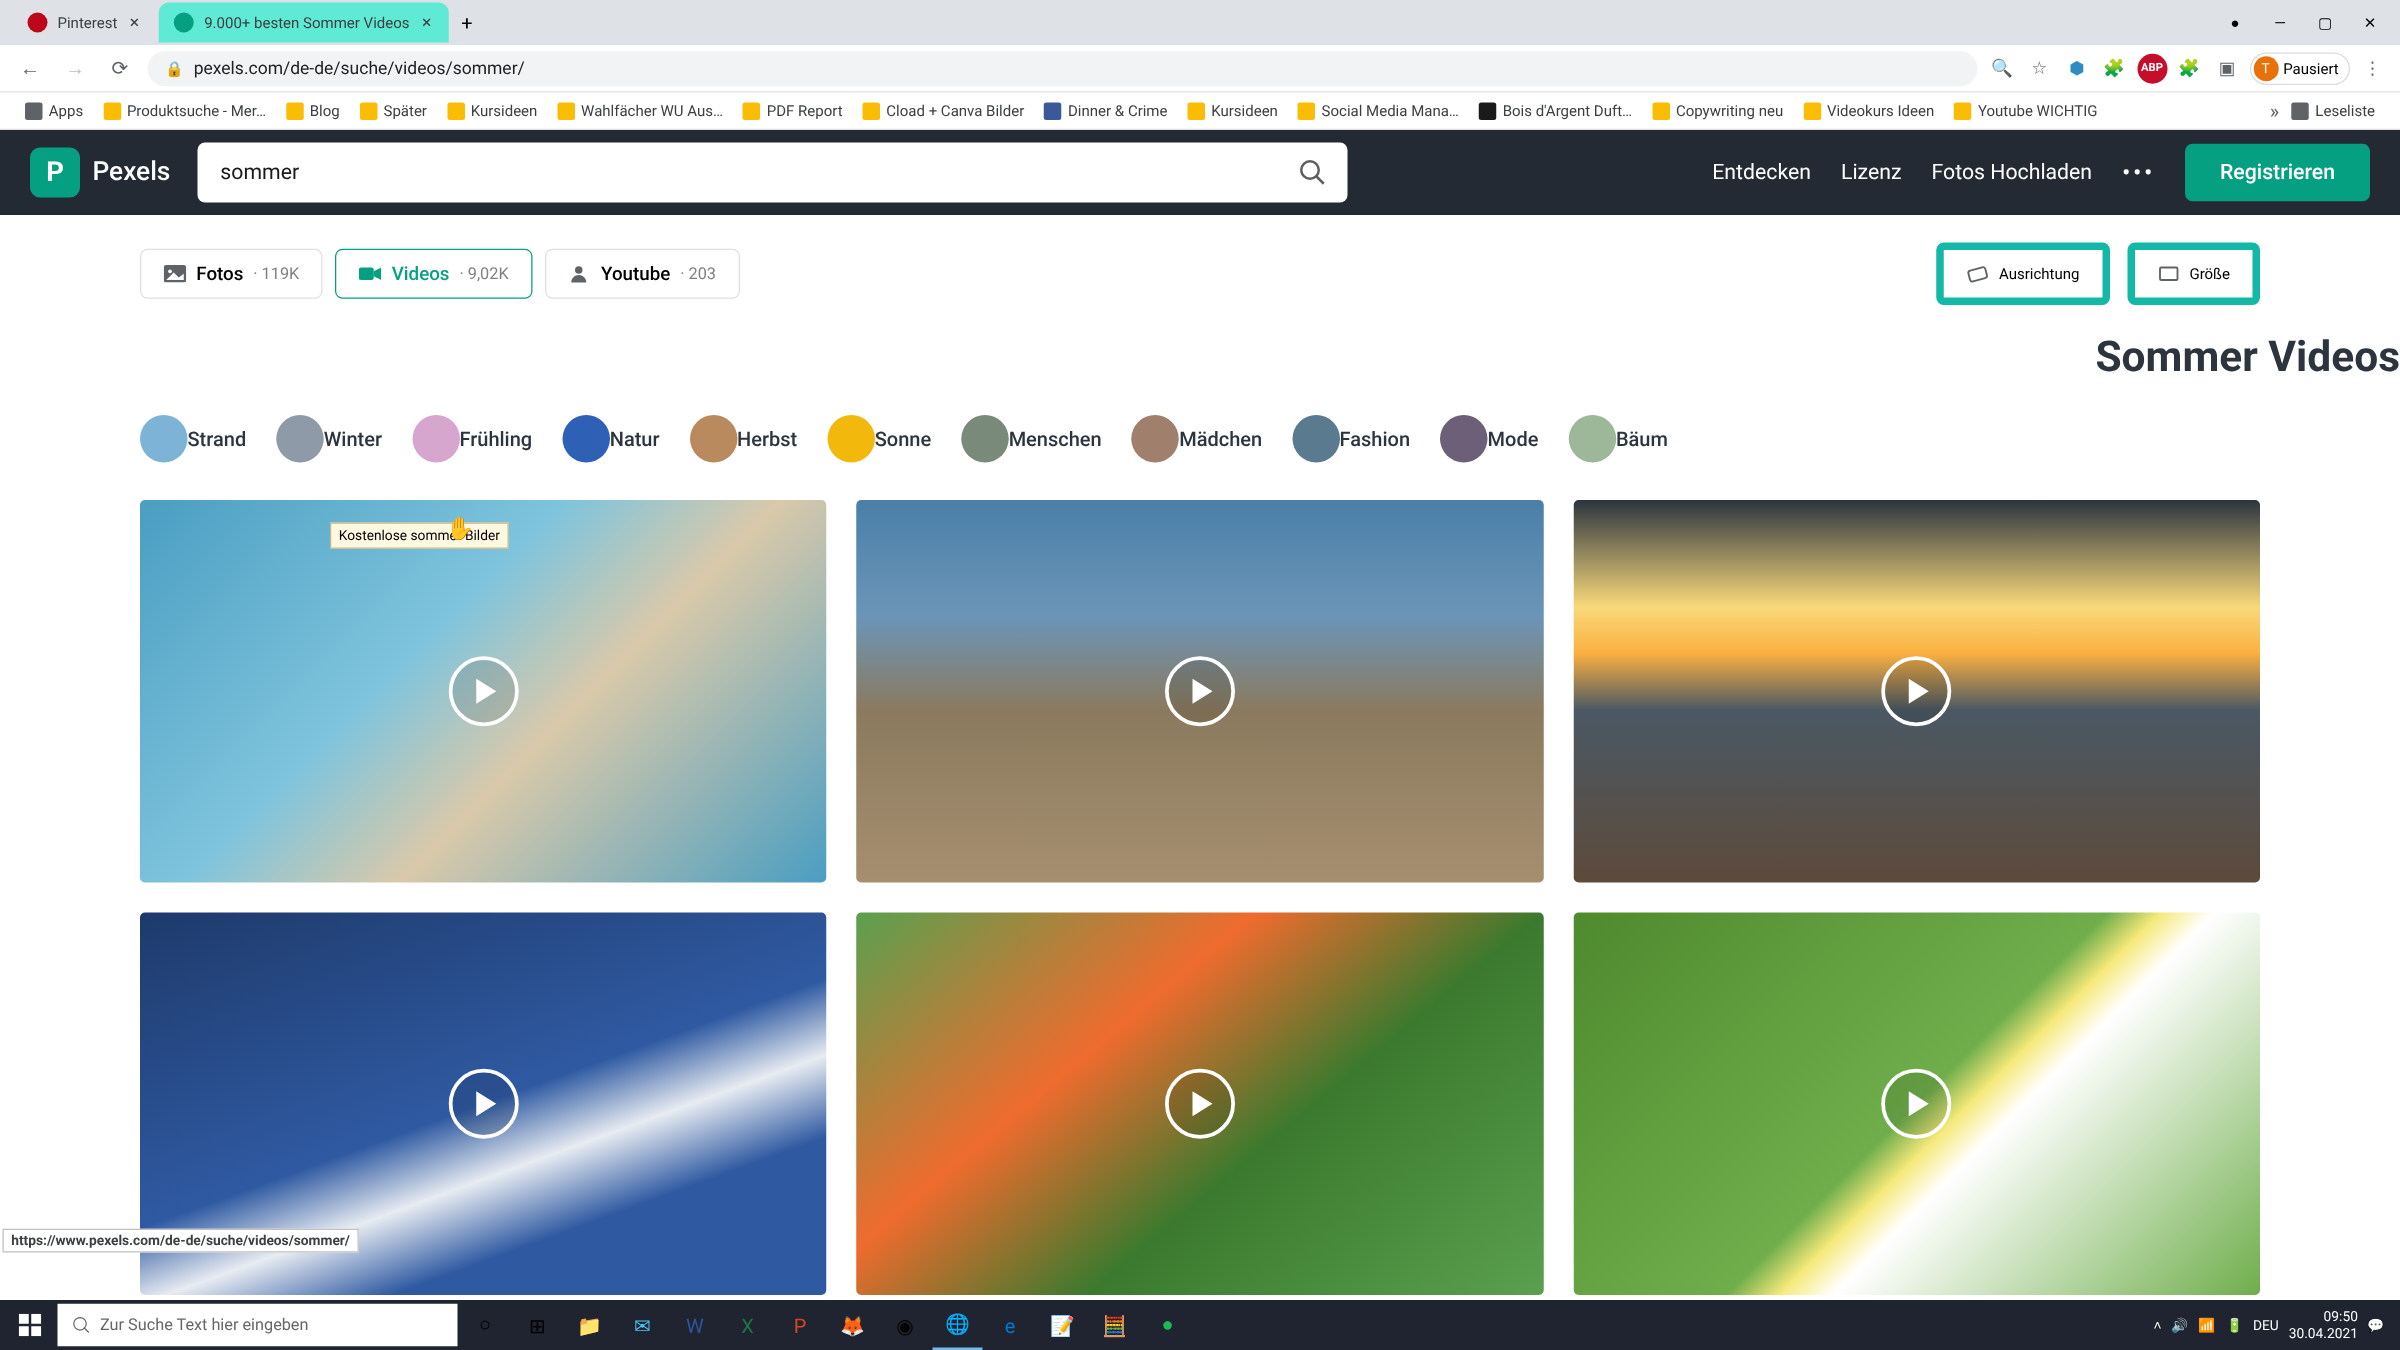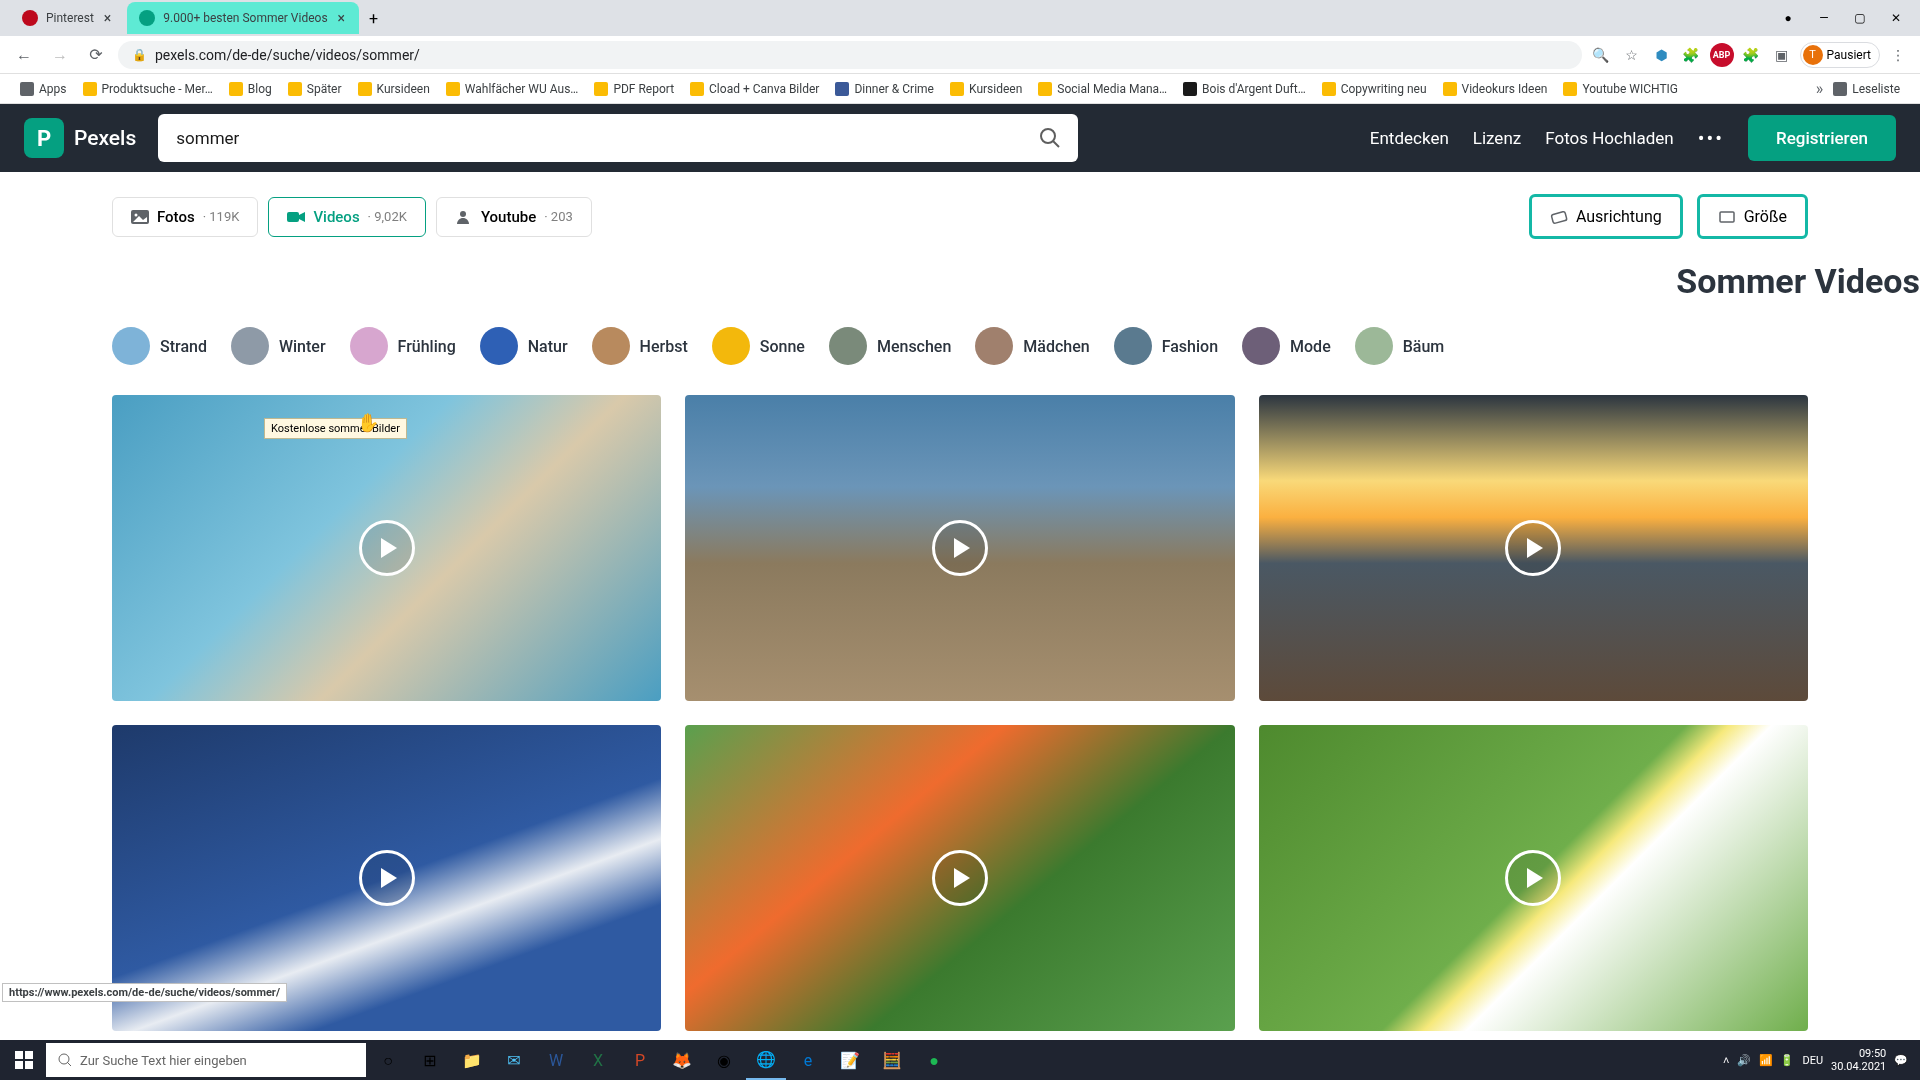--- a/index.html
+++ b/index.html
@@ -50,26 +50,26 @@
 .filter-row { display: flex; align-items: center; padding: 22px 112px; gap: 14px; }
 .filter-tabs { display: flex; gap: 10px; }
 .filter-tab { display: flex; align-items: center; gap: 8px; border: 1px solid #e0e0e0; border-radius: 6px; padding: 10px 18px; cursor: pointer; position: relative; }
 .filter-tab.active { border-color: #05a081; }
 .filter-tab .fa-ico { width: 18px; height: 14px; display: flex; align-items: center; }
 .filter-tab .lbl { font-size: 15px; font-weight: 500; }
 .filter-tab.active .lbl { color: #05a081; }
 .filter-tab .cnt { font-size: 13px; color: #7f7f7f; }
 .tooltip { position: absolute; left: 264px; top: 246px; background: #fff8e1; border: 1px solid #c0b890; padding: 3px 6px; font-size: 11px; z-index: 100; }
 .filter-spacer { flex: 1; }
-.filter-opt { display: flex; align-items: flex-end; gap: 8px; border: 3px solid #14b8a6; border-radius: 6px; padding: 10px 18px; cursor: pointer; font-size: 16px; }
+.filter-opt { display: flex; align-items: center; gap: 8px; border: 6px solid #14b8a6; border-radius: 6px; padding: 10px 18px; cursor: pointer; font-size: 12px; }
 
 .page-title { text-align: right; font-size: 34px; font-weight: 700; color: #2c343e; margin-bottom: 26px; }
 
 .tags-row { display: flex; gap: 24px; padding: 0 112px; margin-bottom: 30px; align-items: center; }
-.tag-chip { display: flex; align-items: center; gap: 10px; cursor: pointer; }
+.tag-chip { display: flex; align-items: center; cursor: pointer; }
 .tag-chip .thumb { width: 38px; height: 38px; border-radius: 50%; flex-shrink: 0; }
 .tag-chip .lbl { font-size: 16px; font-weight: 500; color: #2c343e; }
 
 .video-grid { display: grid; grid-template-columns: repeat(3, 1fr); gap: 24px; padding: 0 112px; }
 .video-tile { position: relative; height: 306px; border-radius: 4px; overflow: hidden; cursor: pointer; }
 .play-overlay { position: absolute; inset: 0; display: flex; align-items: center; justify-content: center; }
 .play-circle { width: 56px; height: 56px; border: 3px solid #fff; border-radius: 50%; display: flex; align-items: center; justify-content: center; background: rgba(0,0,0,0.1); }
 .play-circle::after { content: ''; width: 0; height: 0; border-left: 16px solid #fff; border-top: 10px solid transparent; border-bottom: 10px solid transparent; margin-left: 4px; }
 
 .status-hint { position: absolute; left: 2px; bottom: 38px; background: #fff; border: 1px solid #c0c0c0; padding: 2px 6px; font-size: 11px; color: #3c4043; font-weight: bold; }

